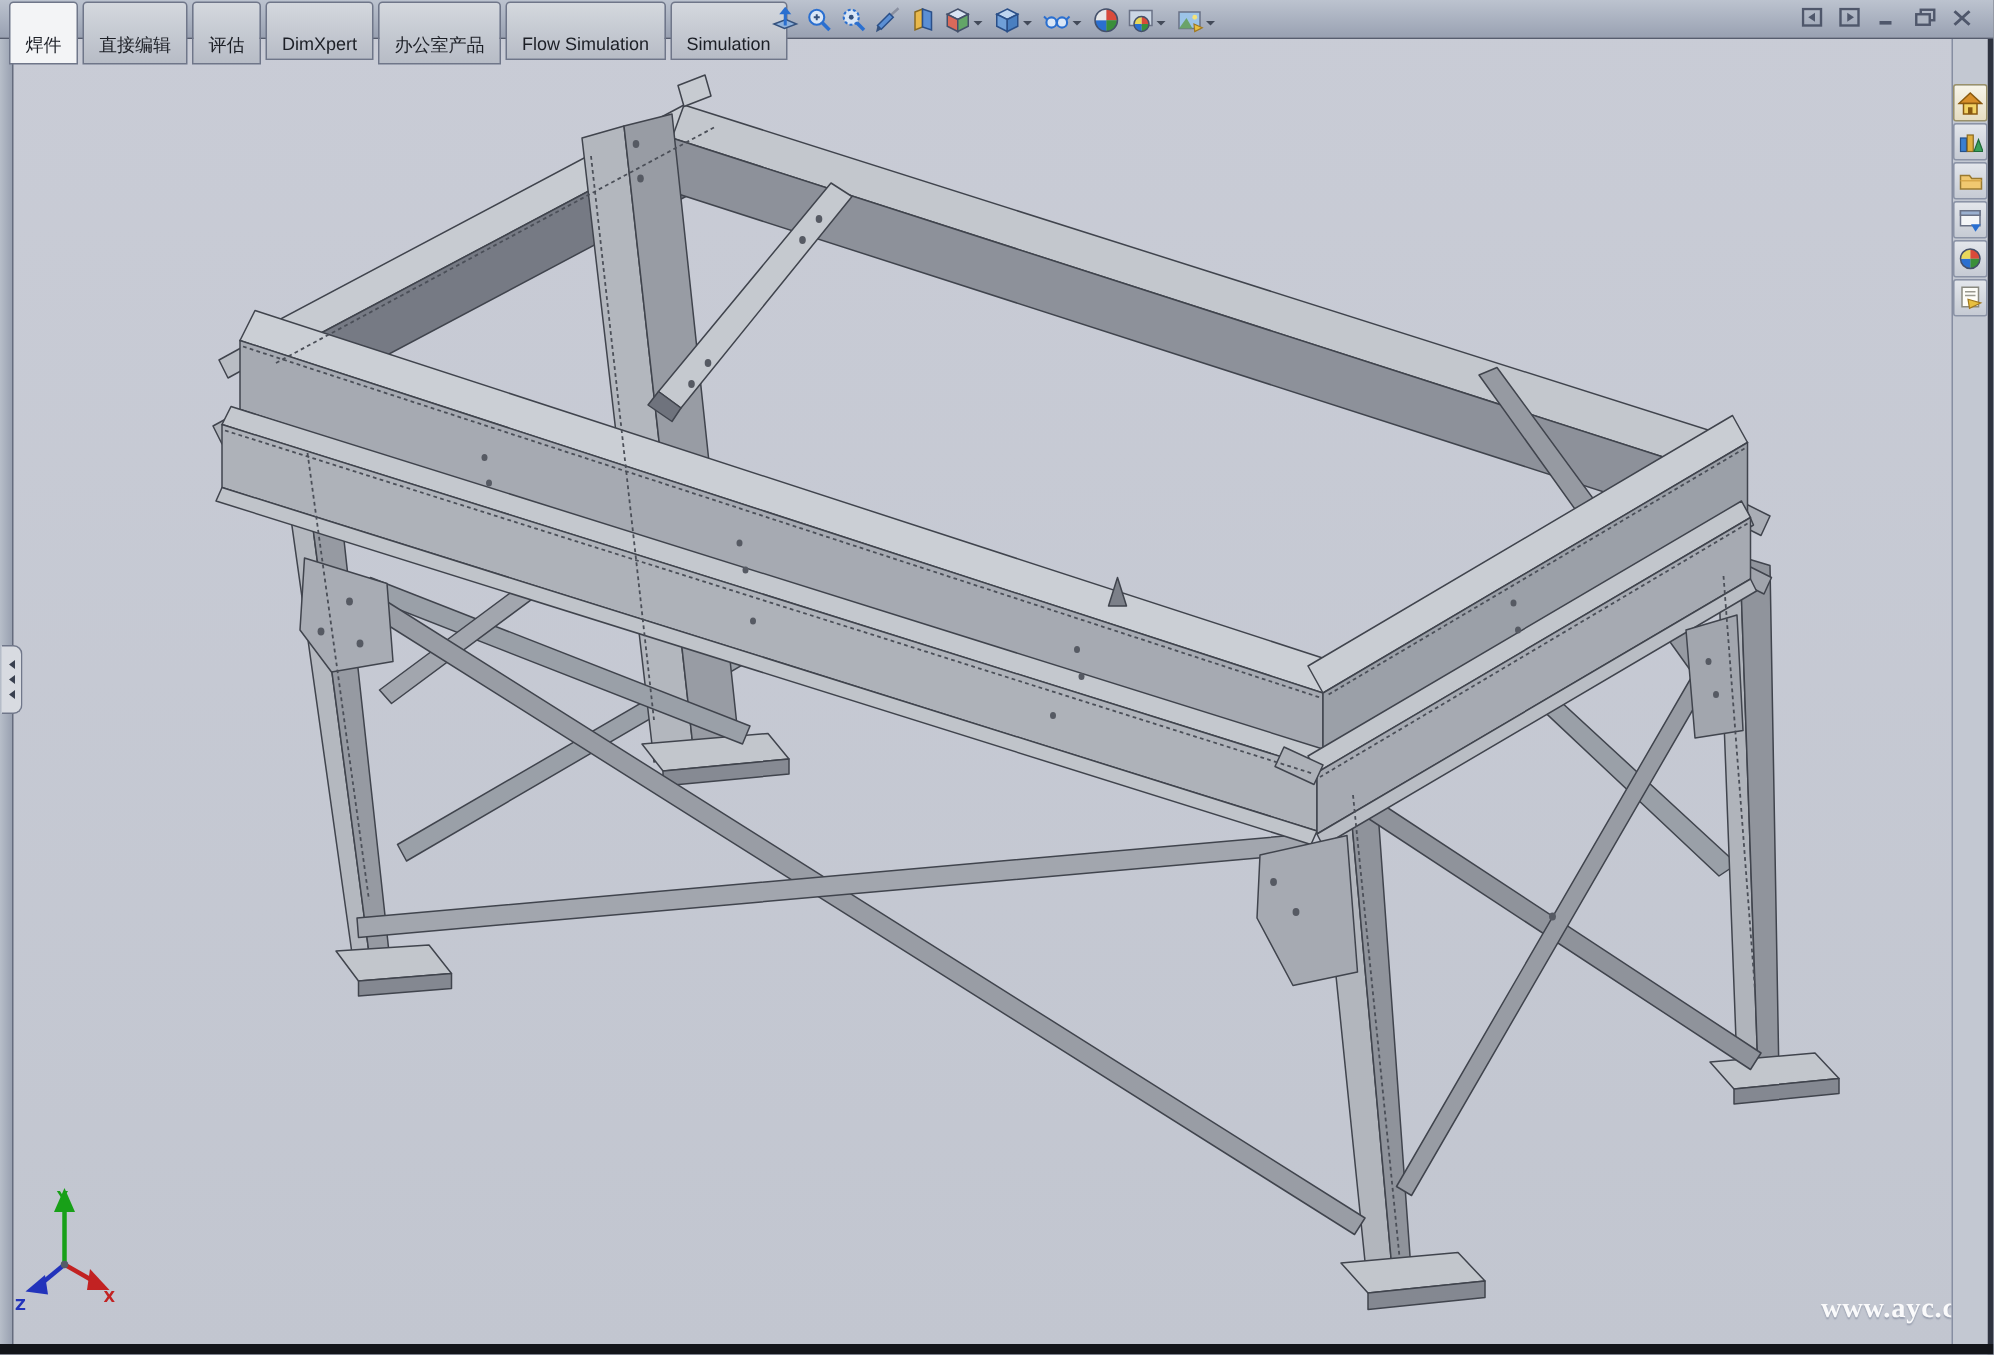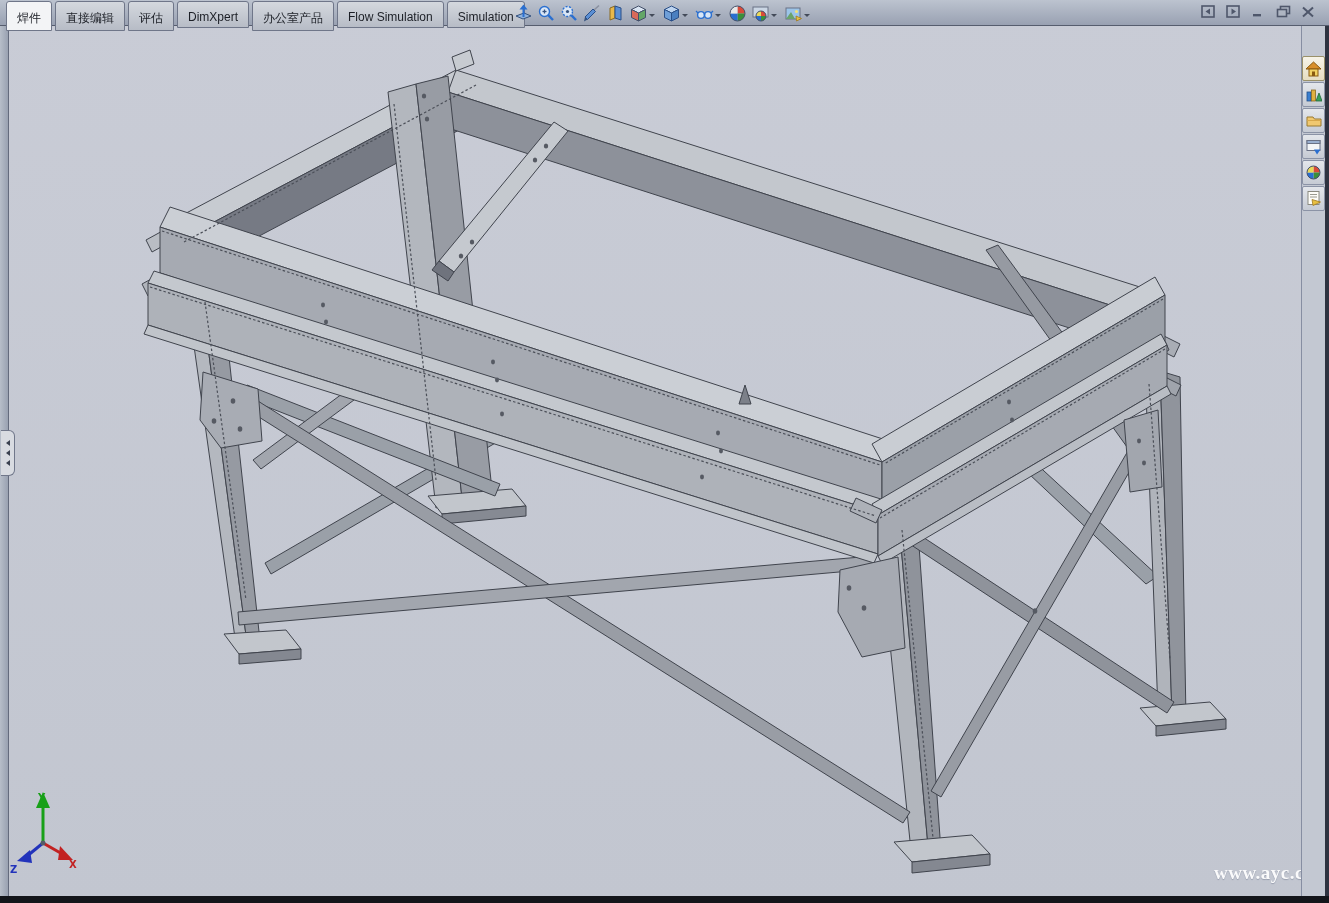--- a/index.html
+++ b/index.html
@@ -3,21 +3,21 @@
 <meta charset="utf-8">
 <style>
   html,body{margin:0;padding:0;background:#5a6070;}
   .app{position:relative;width:1329px;height:903px;overflow:hidden;
        font-family:"Liberation Sans",sans-serif;background:#c6cad4;}
   
   .topbar{position:absolute;left:0;top:0;right:0;height:26px;z-index:5;
     background:linear-gradient(#bcc3cf,#99a1b2);
     border-top:1px solid #8era;border-bottom:1px solid #565d6e;box-sizing:border-box;}
   .tabs{position:absolute;left:6px;top:1px;display:flex;align-items:flex-start;}
-  .tab{font-size:12px;color:#1c1f26;padding:8px 10px 3px;margin-right:3px;
+  .tab{font-size:12px;color:#1c1f26;padding:20px 10px 3px;margin-right:3px;
     background:linear-gradient(#d4d8de,#b7bcc6);border:1px solid #6f7689;
     border-radius:3px 3px 0 0;white-space:nowrap;cursor:default;}
   .tab.active{background:#f3f4f6;}
   .tools{position:absolute;left:512px;top:1px;height:24px;display:flex;align-items:center;}
   .toolbtn{height:22px;display:flex;align-items:center;padding:0 2px;border-radius:2px;}
   .caret{width:0;height:0;border:3px solid transparent;border-top-color:#434a59;margin:7px 3px 0 1px;}
   .winctl{position:absolute;right:12px;top:4px;display:flex;gap:7px;align-items:center;}
   .winbtn{width:18px;height:15px;display:flex;align-items:center;justify-content:center;}
   
   .leftstrip{position:absolute;left:0;top:26px;bottom:7px;width:9px;z-index:4;

